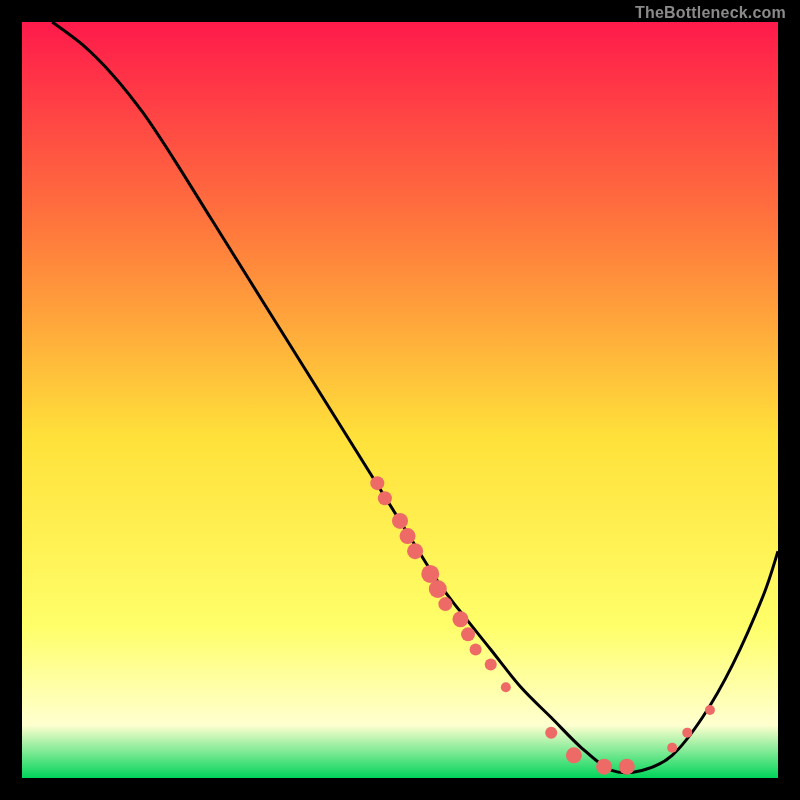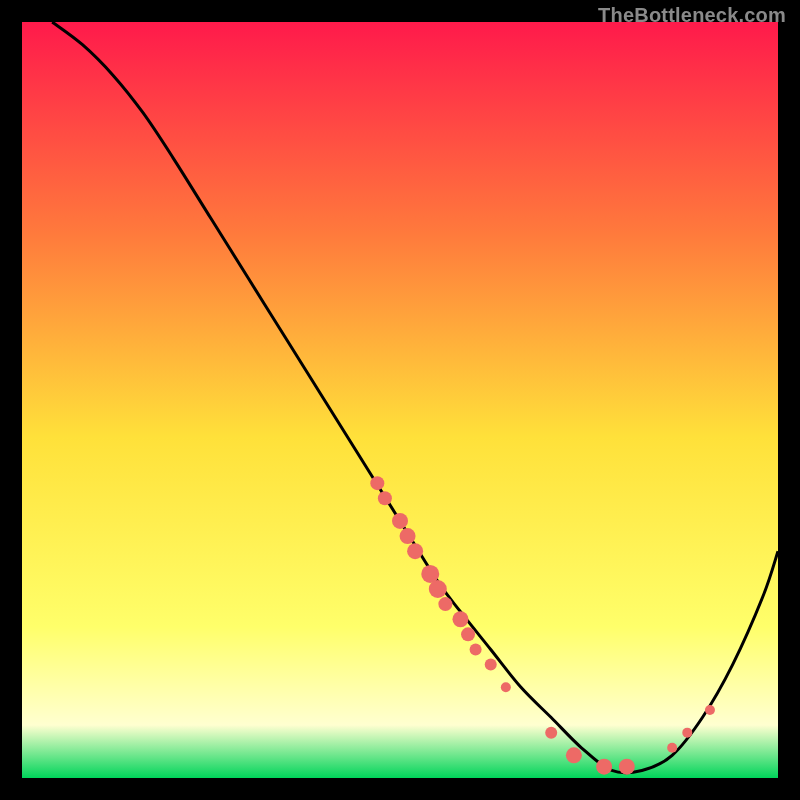--- a/index.html
+++ b/index.html
@@ -16,21 +16,21 @@
     left: 0;
     width: 800px;
     height: 800px;
     background: #000;
   }
   .watermark {
     position: absolute;
     top: 4px;
     right: 14px;
     font-family: Arial, Helvetica, sans-serif;
-    font-size: 20px;
+    font-size: 16px;
     font-weight: bold;
     color: #8a8a8a;
     letter-spacing: 0.2px;
   }
   svg {
     position: absolute;
     top: 22px;
     left: 22px;
   }
 </style>

